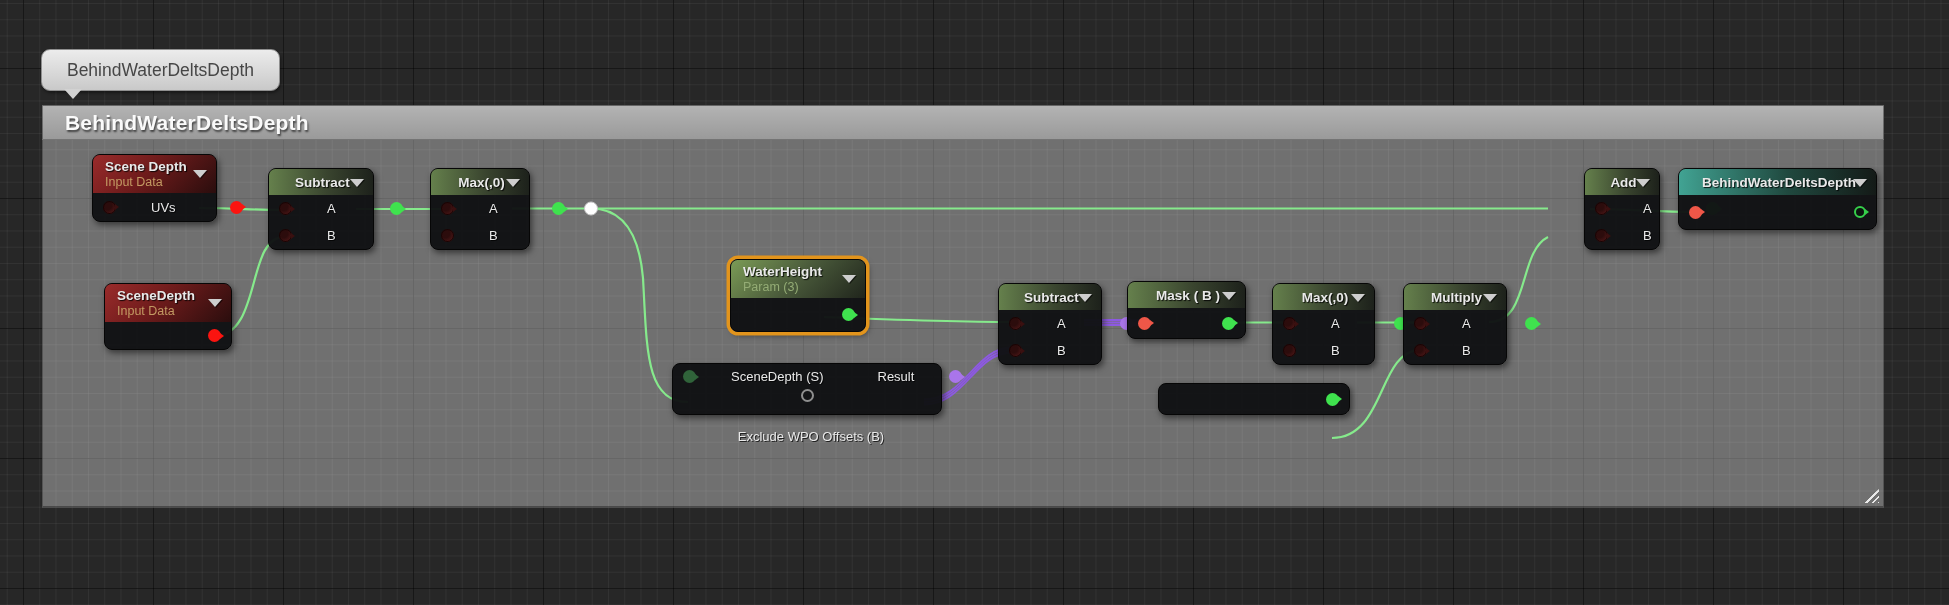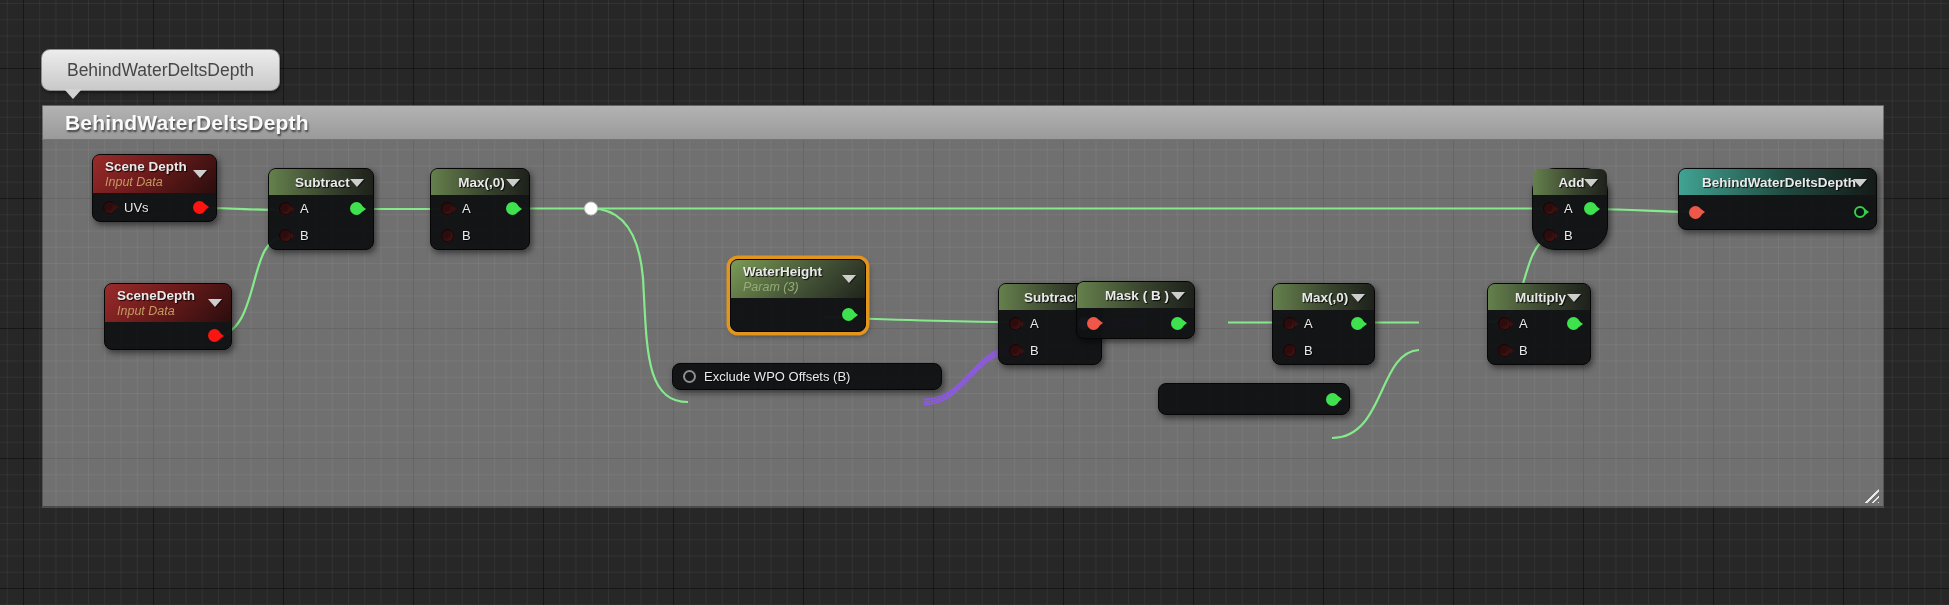--- a/index.html
+++ b/index.html
@@ -33,33 +33,33 @@
   .bubble-label{font-size:17.5px;color:#474747;}
   .bubble::after{content:"";position:absolute;left:22px;bottom:-9px;
     border-left:9px solid transparent;border-right:9px solid transparent;border-top:10px solid #d2d2d2;}
   
   .node{position:absolute;background:rgba(17,18,20,.97);border:1.5px solid #060606;
     border-radius:8px;box-shadow:2px 3px 6px rgba(0,0,0,.5);color:#e9e9e9;box-sizing:content-box;}
   .node.selected{box-shadow:0 0 0 3.5px #e2941c,2px 3px 6px rgba(0,0,0,.55);margin-left:24px;}
   .hdr{position:relative;border-radius:6.5px 6.5px 0 0;padding:4px 17px 4px 12px;}
   .hdr.center{text-align:center;padding-left:20px;}
   .title{font-weight:bold;font-size:13.5px;white-space:nowrap;text-shadow:1px 1px 1px rgba(0,0,0,.85);}
-  .sub{font-style:italic;font-size:12.5px;margin-top:1px;white-space:nowrap;}
+  .sub{font-size:12.5px;margin-top:1px;white-space:nowrap;}
   .hdr-red{background:linear-gradient(135deg,#9a2b2b 0%,#6d1b1b 45%,#2a0d0d 100%);}
   .hdr-red .sub{color:#c39a63;}
   .hdr-green{background:linear-gradient(to right,#65804c 0%,#3a452f 55%,#1d211b 100%);}
   .hdr-param{background:linear-gradient(135deg,#7b9b56 0%,#49593a 50%,#20251c 100%);}
   .hdr-param .sub{color:#94ac75;}
   .hdr-navy{background:linear-gradient(to right,#2d506f 0%,#1b2d3e 50%,#11151a 100%);}
   .hdr-teal{background:linear-gradient(to right,#41a393 0%,#20493f 55%,#141a17 100%);}
   .arrow{position:absolute;right:9px;top:50%;margin-top:-3px;width:0;height:0;
     border-left:7px solid transparent;border-right:7px solid transparent;border-top:8px solid #cecece;
     filter:drop-shadow(1px 1px 0 rgba(0,0,0,.55));cursor:pointer;}
   .hdr2 .arrow{margin-top:-4px;}
-  .row{display:flex;align-items:center;height:27px;padding:0 10px;}
+  .row{display:flex;align-items:center;height:27px;padding:0 10px;gap:27px;}
   .lbl{margin-left:8px;font-size:13px;text-shadow:1px 1px 0 rgba(0,0,0,.7);white-space:nowrap;}
   .lbl.r{margin-left:0;margin-right:8px;}
   .spacer{flex:1;}
   .pin{width:13px;height:13px;border-radius:50%;flex:none;position:relative;cursor:crosshair;}
   .pin.tail::after{content:"";position:absolute;left:12px;top:3.5px;
     border-top:3px solid transparent;border-bottom:3px solid transparent;border-left:4px solid;}
   .in-m{background:radial-gradient(circle at 35% 35%,#2c0c0c 35%,#5d1c1c 100%);box-shadow:inset 0 0 0 1px #180505;}
   .in-m.tail::after{border-left-color:#3a1010;}
   .out-g{background:#3fe24e;}        .out-g.tail::after{border-left-color:#3fe24e;}
   .out-r{background:#fb1410;}        .out-r.tail::after{border-left-color:#fb1410;}
@@ -180,20 +180,27 @@
       <span class="arrow"></span>
     </div>
     <div class="row" style="height:33px;">
       <span class="spacer"></span>
       <span class="pin out-g tail"></span>
     </div>
   </div>
 
   <div class="node" style="left:672px;top:363px;width:268px;">
     <div class="row" style="height:25px;">
+      <span class="pin in-dg tail"></span>
+      <span class="lbl">SceneDepth (S)</span>
+      <span class="spacer"></span>
+      <span class="lbl r">Result</span>
+      <span class="pin out-p tail"></span>
+    </div>
+    <div class="row" style="height:25px;flex-direction:column;">
       <span class="pin in-hollow"></span>
       <span class="lbl">Exclude WPO Offsets (B)</span>
     </div>
   </div>
 
   <div class="node" style="left:998px;top:283px;width:102px;">
     <div class="hdr hdr-green center">
       <span class="title">Subtract</span>
       <span class="arrow"></span>
     </div>
@@ -202,21 +209,21 @@
       <span class="lbl">A</span>
       <span class="spacer"></span>
       <span class="pin out-p tail"></span>
     </div>
     <div class="row">
       <span class="pin in-m tail"></span>
       <span class="lbl">B</span>
     </div>
   </div>
 
-  <div class="node" style="left:1076px;top:281px;width:117px;">
+  <div class="node" style="left:1127px;top:281px;width:117px;">
     <div class="hdr hdr-green center">
       <span class="title">Mask ( B )</span>
       <span class="arrow"></span>
     </div>
     <div class="row" style="height:30px;">
       <span class="pin in-s tail"></span>
       <span class="spacer"></span>
       <span class="pin out-g tail"></span>
     </div>
   </div>
@@ -231,21 +238,21 @@
       <span class="lbl">A</span>
       <span class="spacer"></span>
       <span class="pin out-g tail"></span>
     </div>
     <div class="row">
       <span class="pin in-m"></span>
       <span class="lbl">B</span>
     </div>
   </div>
 
-  <div class="node" style="left:1487px;top:283px;width:102px;">
+  <div class="node" style="left:1403px;top:283px;width:102px;">
     <div class="hdr hdr-green center">
       <span class="title">Multiply</span>
       <span class="arrow"></span>
     </div>
     <div class="row">
       <span class="pin in-m tail"></span>
       <span class="lbl">A</span>
       <span class="spacer"></span>
       <span class="pin out-g tail"></span>
     </div>
@@ -255,21 +262,21 @@
     </div>
   </div>
 
   <div class="node" style="left:1158px;top:383px;width:190px;">
     <div class="row" style="height:30px;">
       <span class="spacer"></span>
       <span class="pin out-g tail"></span>
     </div>
   </div>
 
-  <div class="node" style="left:1532px;top:168px;width:74px;border-radius:23px;">
+  <div class="node" style="left:1584px;top:168px;width:74px;">
     <div class="hdr hdr-green center">
       <span class="title">Add</span>
       <span class="arrow"></span>
     </div>
     <div class="row">
       <span class="pin in-m tail"></span>
       <span class="lbl">A</span>
       <span class="spacer"></span>
       <span class="pin out-g tail"></span>
     </div>

